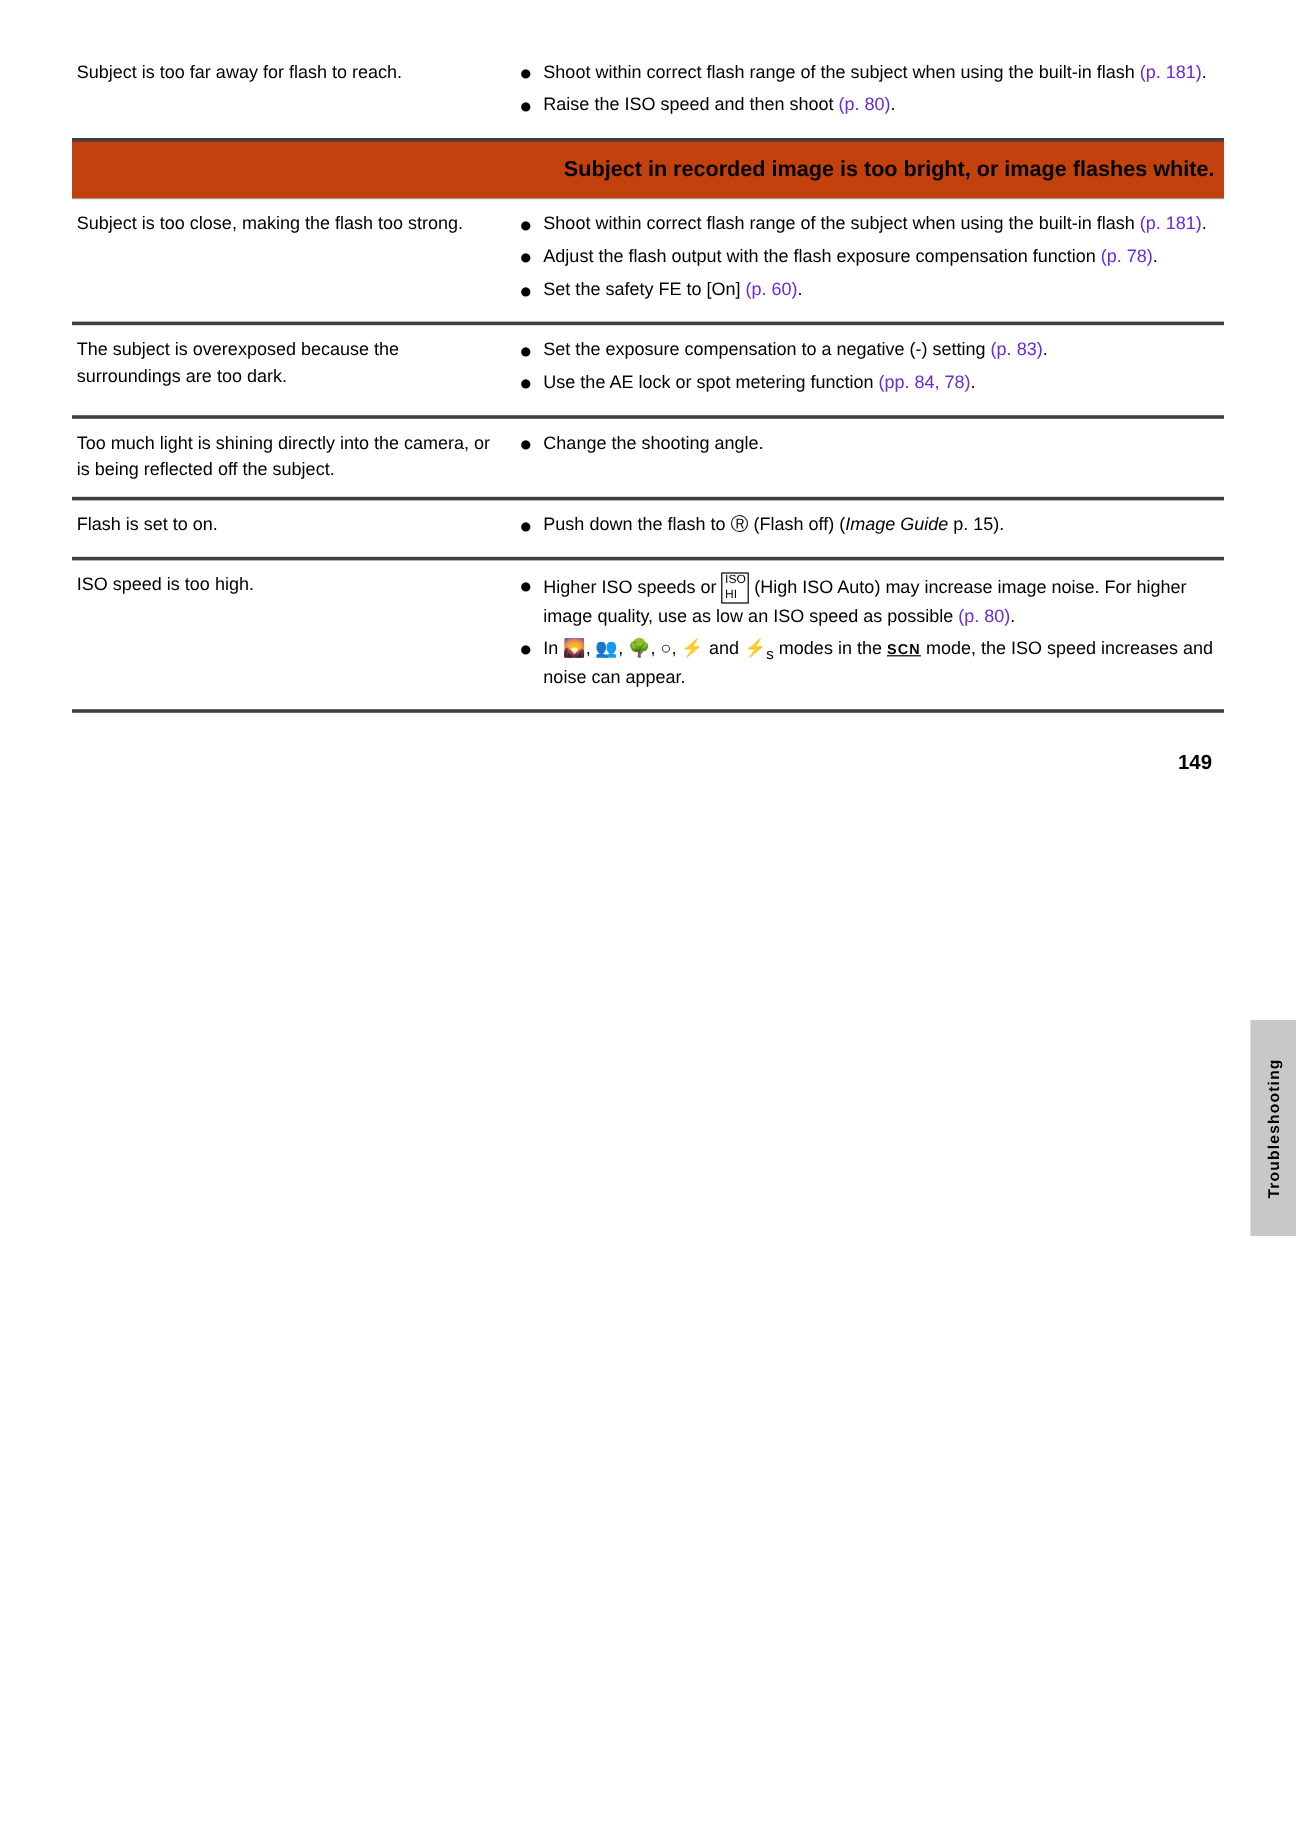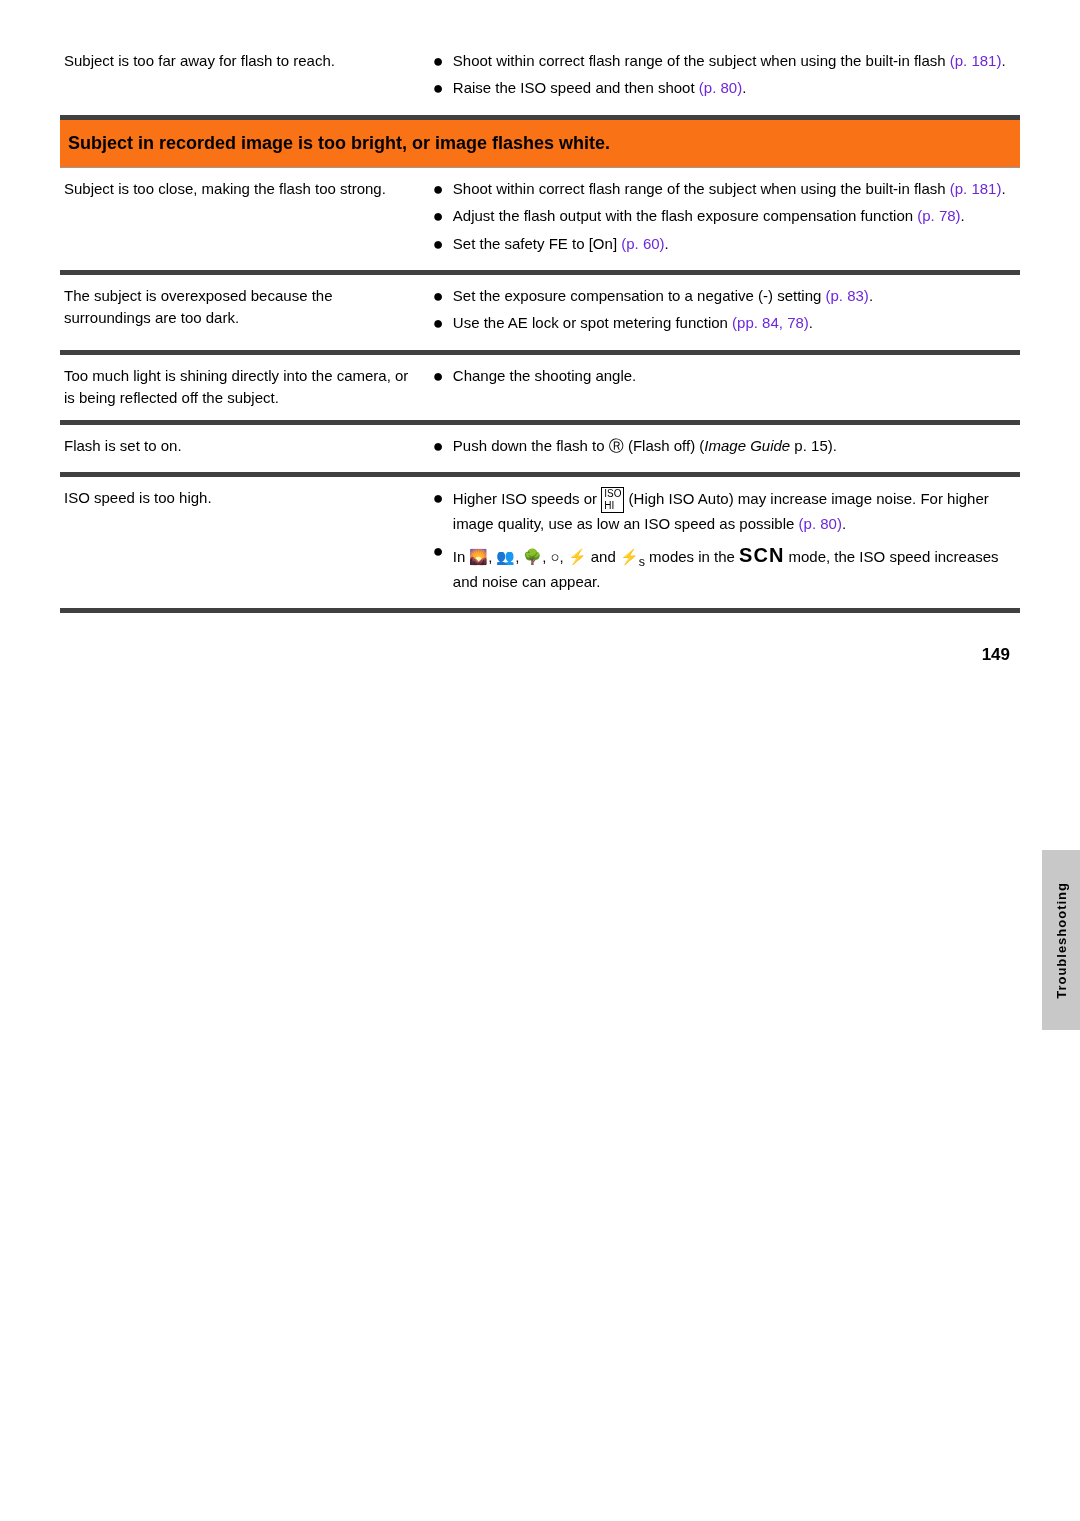--- a/index.html
+++ b/index.html
@@ -51,38 +51,39 @@
     table {
       width: 100%;
       border-collapse: collapse;
       font-size: 15px;
       line-height: 1.5;
     }
 
     td {
       padding: 10px 8px;
       vertical-align: top;
-      border-bottom: 5px solid #404040;
+      border-bottom: 3px solid #404040;
     }
 
     td:first-child {
       width: 38%;
       padding-left: 4px;
     }
 
     td:last-child {
       width: 62%;
     }
 
     .section-header td {
-      background: #f97316;
+      background: #c2410c;
       font-weight: bold;
       font-size: 16px;
       padding: 10px 8px;
       border-bottom: 1px solid #999;
+      text-align: right;
     }
 
     .section-header td:first-child {
       border-right: none;
     }
 
     .bullet-item {
       display: flex;
       align-items: flex-start;
       margin-bottom: 4px;
@@ -116,21 +117,22 @@
       display: inline-block;
       font-size: 10px;
       border: 1px solid #000;
       padding: 0 2px;
       line-height: 1.2;
       vertical-align: middle;
     }
 
     .scn-text {
       font-weight: bold;
-      font-size: 20px;
+      font-size: 12px;
+      text-decoration: underline;
       letter-spacing: 1px;
     }
   </style>
 </head>
 <body>
 
 <div class="page">
   <div class="content-area">
     <table>
 

